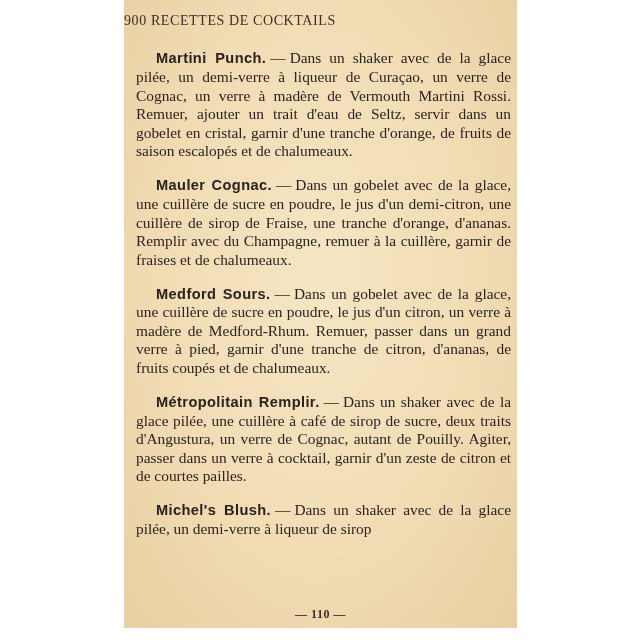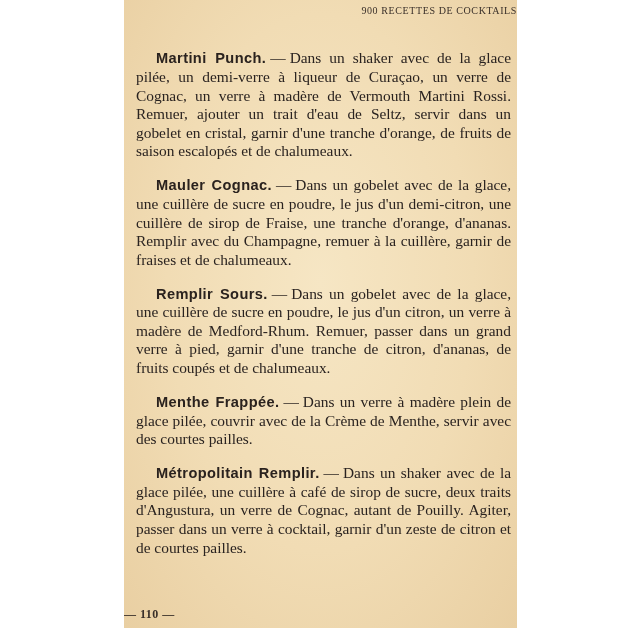--- a/index.html
+++ b/index.html
@@ -18,25 +18,25 @@
     height: 628px;
     background: radial-gradient(ellipse at 50% 45%, #f6e6c4 0%, #f1dcb4 55%, #e9cfa2 100%);
     overflow: hidden;
     box-sizing: border-box;
     padding: 0 7px 0 10px;
     color: #2a2320;
     font-family: "Liberation Serif", "DejaVu Serif", serif;
   }
   .running-head {
     position: absolute;
-    top: 5px;
+    top: 13px;
     left: 0;
     width: 100%;
-    text-align: right;
-    font-size: 10px;
+    text-align: left;
+    font-size: 14px;
     letter-spacing: 0.6px;
     font-variant: small-caps;
     color: #3a302a;
   }
   .recipes {
     position: absolute;
     top: 34px;
     left: 12px;
     right: 6px;
   }
@@ -56,39 +56,40 @@
     color: #2a221e;
   }
   .recipe .dash {
     margin: 0 4px;
   }
   .folio {
     position: absolute;
     bottom: 6px;
     left: 0;
     width: 100%;
+    text-align: center;
     font-size: 12px;
     font-weight: bold;
     color: #3a302a;
     letter-spacing: 0.5px;
   }
 </style>
 </head>
 <body>
 
 <div class="page">
   <div class="running-head">900 RECETTES DE COCKTAILS</div>
 
   <div class="recipes">
     <p class="recipe"><span class="name">Martini Punch.</span><span class="dash">—</span><span>Dans un shaker avec de la glace pilée, un demi-verre à liqueur de Curaçao, un verre de Cognac, un verre à madère de Vermouth Martini Rossi. Remuer, ajouter un trait d'eau de Seltz, servir dans un gobelet en cristal, garnir d'une tranche d'orange, de fruits de saison escalopés et de chalumeaux.</span></p>
 
     <p class="recipe"><span class="name">Mauler Cognac.</span><span class="dash">—</span><span>Dans un gobelet avec de la glace, une cuillère de sucre en poudre, le jus d'un demi-citron, une cuillère de sirop de Fraise, une tranche d'orange, d'ananas. Remplir avec du Champagne, remuer à la cuillère, garnir de fraises et de chalumeaux.</span></p>
 
-    <p class="recipe"><span class="name">Remplir Sours.</span><span class="dash">—</span><span>Dans un gobelet avec de la glace, une cuillère de sucre en poudre, le jus d'un citron, un verre à madère de Medford-Rhum. Remuer, passer dans un grand verre à pied, garnir d'une tranche de citron, d'ananas, de fruits coupés et de chalumeaux.</span></p>
+    <p class="recipe"><span class="name">Medford Sours.</span><span class="dash">—</span><span>Dans un gobelet avec de la glace, une cuillère de sucre en poudre, le jus d'un citron, un verre à madère de Medford-Rhum. Remuer, passer dans un grand verre à pied, garnir d'une tranche de citron, d'ananas, de fruits coupés et de chalumeaux.</span></p>
 
-    <p class="recipe"><span class="name">Menthe Frappée.</span><span class="dash">—</span><span>Dans un verre à madère plein de glace pilée, couvrir avec de la Crème de Menthe, servir avec des courtes pailles.</span></p>
 
     <p class="recipe"><span class="name">Métropolitain Remplir.</span><span class="dash">—</span><span>Dans un shaker avec de la glace pilée, une cuillère à café de sirop de sucre, deux traits d'Angustura, un verre de Cognac, autant de Pouilly. Agiter, passer dans un verre à cocktail, garnir d'un zeste de citron et de courtes pailles.</span></p>
 
+    <p class="recipe"><span class="name">Michel's Blush.</span><span class="dash">—</span><span>Dans un shaker avec de la glace pilée, un demi-verre à liqueur de sirop</span></p>
   </div>
 
   <div class="folio">— 110 —</div>
 </div>
 
 </body></html>

